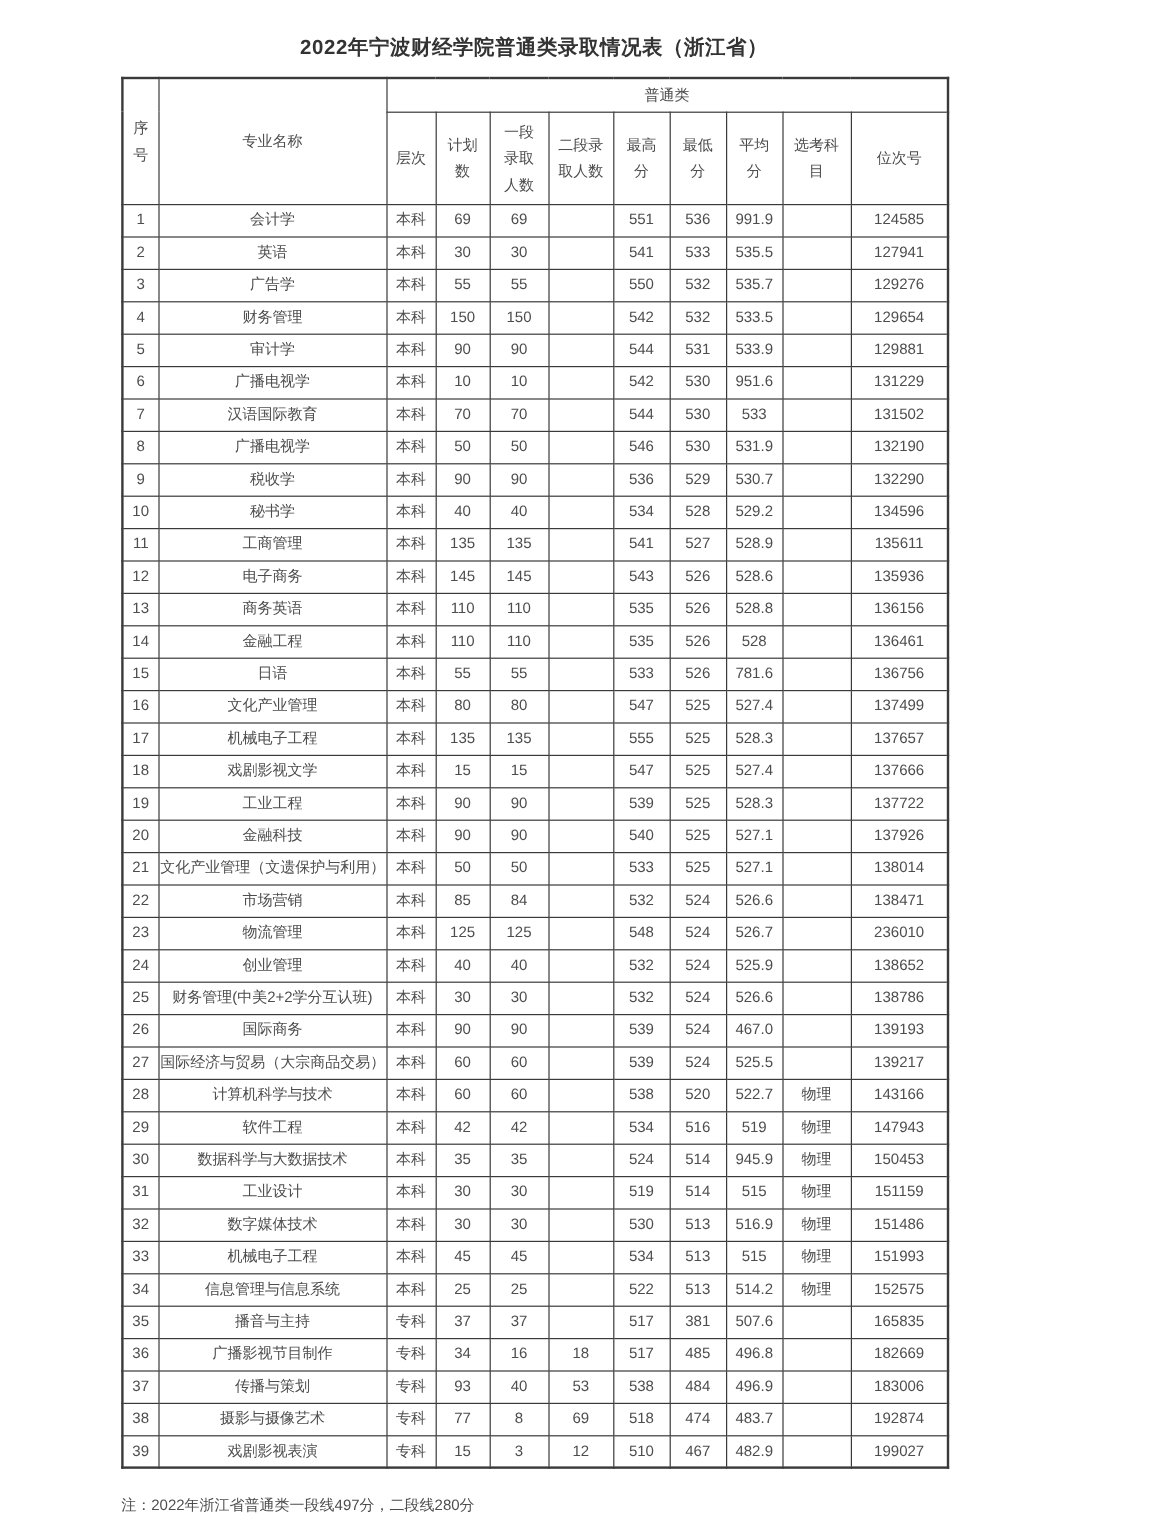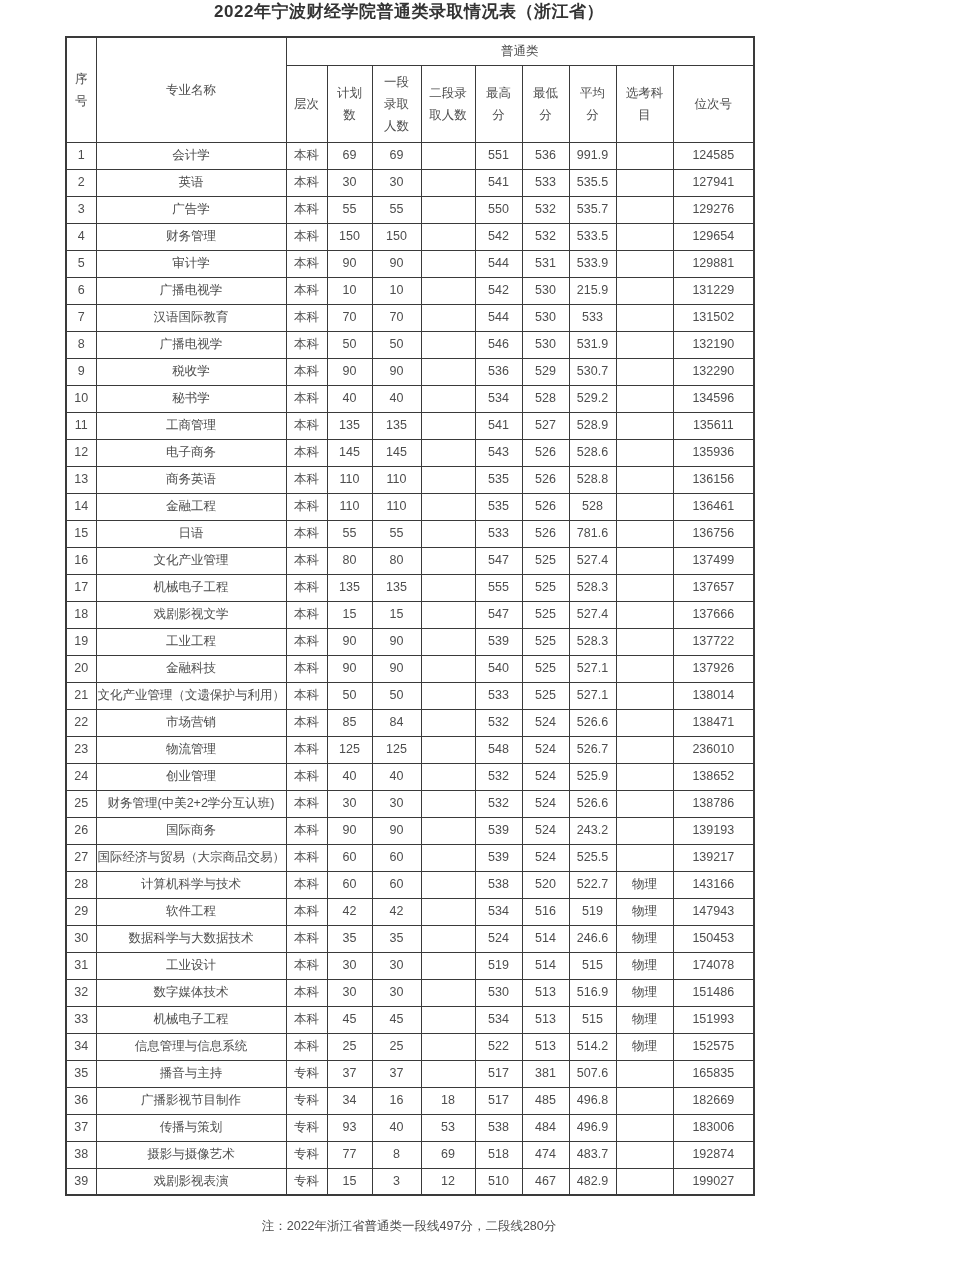--- a/index.html
+++ b/index.html
@@ -6,21 +6,22 @@
   html, body { background: #ffffff; }
   body {
     width: 960px;
     height: 1280px;
     overflow: hidden;
     font-family: "Liberation Sans", "DejaVu Sans", sans-serif;
     color: #4a4a4a;
   }
   .doc {
     width: 688px;
-    margin-left: 65px;
+    margin-left: 101px;
+    padding-top: 28px;
   }
   .page-title {
     font-size: 17px;
     font-weight: 700;
     color: #333333;
     text-align: center;
     letter-spacing: 0.5px;
     margin-bottom: 13px;
     white-space: nowrap;
   }
@@ -42,21 +43,21 @@
   }
   thead th { white-space: pre-line; line-height: 22px; }
   tr.hdr-group th { height: 28px; }
   tr.hdr-cols th { height: 77px; }
   tbody td { height: 27px; line-height: 15px; }
   td.c-major { white-space: nowrap; font-size: 12px; }
   .footnote {
     margin-top: 22px;
     font-size: 12.5px;
     color: #4d4d4d;
-    text-align: center;
+    text-align: left;
   }
 </style>
 </head>
 <body>
 
 <div class="doc">
   <h1 class="page-title">2022年宁波财经学院普通类录取情况表（浙江省）</h1>
 
   <table class="adm">
     <colgroup>
@@ -172,21 +173,21 @@
 
   <tr>
     <td>6</td>
     <td class="c-major">广播电视学</td>
     <td>本科</td>
     <td>10</td>
     <td>10</td>
     <td></td>
     <td>542</td>
     <td>530</td>
-    <td>215.9</td>
+    <td>951.6</td>
     <td></td>
     <td>131229</td>
   </tr>
 
   <tr>
     <td>7</td>
     <td class="c-major">汉语国际教育</td>
     <td>本科</td>
     <td>70</td>
     <td>70</td>
@@ -452,21 +453,21 @@
 
   <tr>
     <td>26</td>
     <td class="c-major">国际商务</td>
     <td>本科</td>
     <td>90</td>
     <td>90</td>
     <td></td>
     <td>539</td>
     <td>524</td>
-    <td>243.2</td>
+    <td>467.0</td>
     <td></td>
     <td>139193</td>
   </tr>
 
   <tr>
     <td>27</td>
     <td class="c-major">国际经济与贸易（大宗商品交易）</td>
     <td>本科</td>
     <td>60</td>
     <td>60</td>
@@ -508,37 +509,37 @@
 
   <tr>
     <td>30</td>
     <td class="c-major">数据科学与大数据技术</td>
     <td>本科</td>
     <td>35</td>
     <td>35</td>
     <td></td>
     <td>524</td>
     <td>514</td>
-    <td>246.6</td>
+    <td>945.9</td>
     <td>物理</td>
     <td>150453</td>
   </tr>
 
   <tr>
     <td>31</td>
     <td class="c-major">工业设计</td>
     <td>本科</td>
     <td>30</td>
     <td>30</td>
     <td></td>
     <td>519</td>
     <td>514</td>
     <td>515</td>
     <td>物理</td>
-    <td>174078</td>
+    <td>151159</td>
   </tr>
 
   <tr>
     <td>32</td>
     <td class="c-major">数字媒体技术</td>
     <td>本科</td>
     <td>30</td>
     <td>30</td>
     <td></td>
     <td>530</td>

